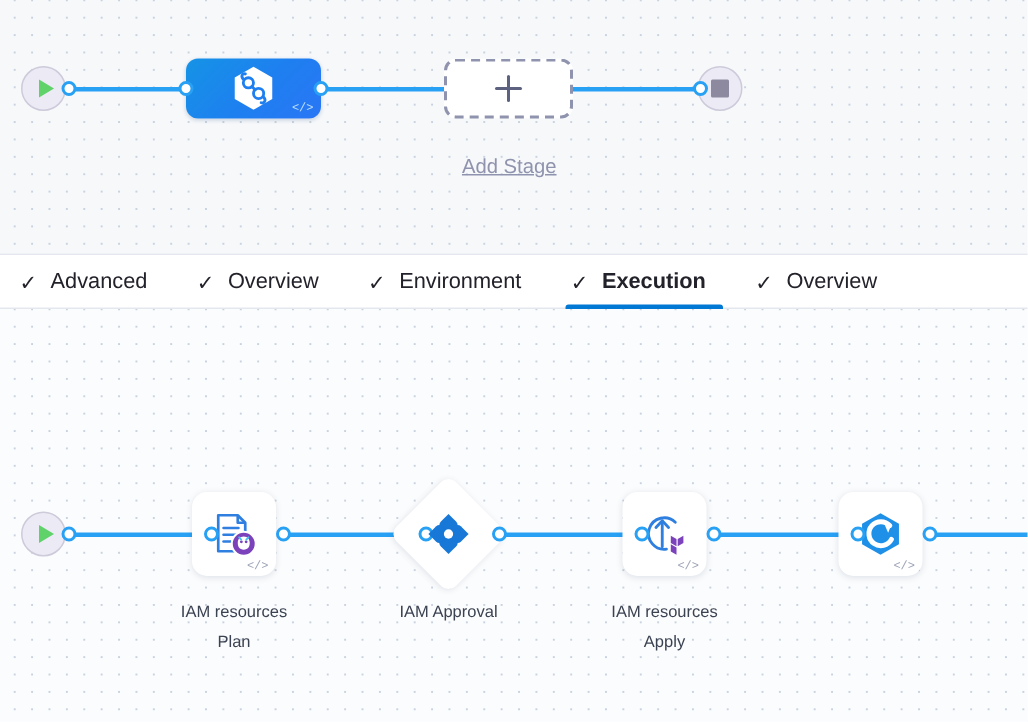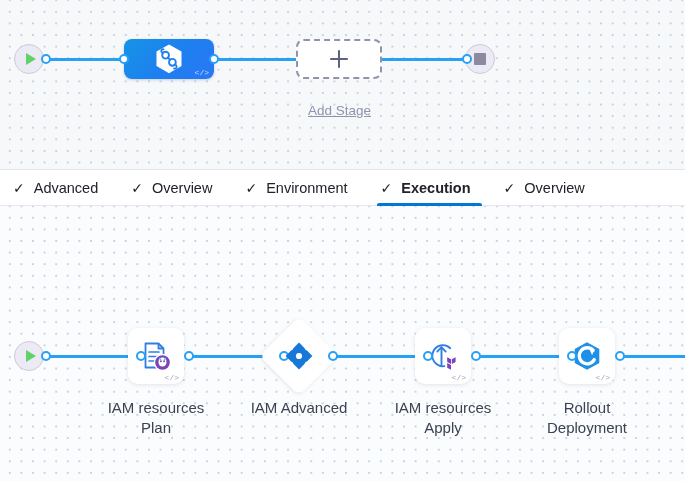--- a/index.html
+++ b/index.html
@@ -107,21 +107,21 @@
   .step-diamond{
     position:absolute;width:56px;height:56px;background:#fff;
     transform:rotate(45deg);border-radius:7px;
     box-shadow:0 1px 4px rgba(40,60,100,.13);z-index:5;
   }
   .diamond-icon{
     position:absolute;width:56px;height:56px;display:flex;
     align-items:center;justify-content:center;z-index:6;
   }
   .step-label{
-    position:absolute;text-align:center;font-size:15px;color:#3b4251;
+    position:absolute;text-align:center;font-size:11px;color:#3b4251;
     line-height:20px;white-space:pre-line;width:140px;
   }
 </style>
 </head>
 <body>
 
 <div class="app">
 
   <div class="canvas canvas-top">
 
@@ -236,21 +236,21 @@
         <g fill="#1778d8">
           <path d="M15 1.6 l5.2 5.2 a3 3 0 0 1 0 4.2 L15 16.2 l-5.2-5.2 a3 3 0 0 1 0-4.2z"></path>
           <path d="M15 13.8 l5.2 5.2 a3 3 0 0 1 0 4.2 L15 28.4 l-5.2-5.2 a3 3 0 0 1 0-4.2z"></path>
           <path d="M1.6 15 l5.2-5.2 a3 3 0 0 1 4.2 0 L16.2 15 l-5.2 5.2 a3 3 0 0 1-4.2 0z"></path>
           <path d="M13.8 15 l5.2-5.2 a3 3 0 0 1 4.2 0 L28.4 15 l-5.2 5.2 a3 3 0 0 1-4.2 0z"></path>
         </g>
         <circle cx="15" cy="15" r="3.1" fill="#ffffff"></circle>
       </svg>
     </div>
     <div class="port" style="left:328px;top:145px;"></div>
-    <div class="step-label" style="left:229px;top:192px;">IAM Advanced</div>
+    <div class="step-label" style="left:229px;top:192px;">IAM Approval</div>
 
     <div class="port" style="left:423px;top:145px;"></div>
     <div class="step" style="left:415px;top:122px;">
       <svg width="36" height="34" viewBox="0 0 36 34">
         <path d="M25.2 9.2 A10.5 10.5 0 1 0 19.3 27.1" fill="none" stroke="#2f7fe0" stroke-width="1.9" stroke-linecap="round"></path>
         <path d="M16.5 25.5 V8.6" fill="none" stroke="#2f7fe0" stroke-width="1.9" stroke-linecap="round"></path>
         <path d="M12.3 12.6 L16.5 8.2 L20.7 12.6" fill="none" stroke="#2f7fe0" stroke-width="1.9" stroke-linecap="round" stroke-linejoin="round"></path>
         <g fill="#7b42bc">
           <polygon points="22.2,18.2 26.0,20.3 26.0,25.1 22.2,23.0"></polygon>
           <polygon points="26.8,20.3 30.6,18.2 30.6,23.0 26.8,25.1"></polygon>
@@ -266,17 +266,15 @@
     <div class="port" style="left:567px;top:145px;"></div>
     <div class="step" style="left:559px;top:122px;">
       <svg width="34" height="34" viewBox="0 0 34 34">
         <polygon points="17,3.2 29.3,10.1 29.3,23.9 17,30.8 4.7,23.9 4.7,10.1" fill="#1e90e8"></polygon>
         <path d="M23.2 11.4 A8 8 0 1 0 24.3 20.6" fill="none" stroke="#ffffff" stroke-width="3.3" stroke-linecap="round"></path>
         <path d="M18.6 8.2 L24.4 10.5 L22.1 16.2" fill="#ffffff"></path>
       </svg>
       <span class="code-glyph">&lt;/&gt;</span>
     </div>
     <div class="port" style="left:615px;top:145px;"></div>
-    <div class="step-label" style="left:517px;top:192px;">Rollout
-Deployment</div>
   </div>
 
 </div>
 
 </body></html>

